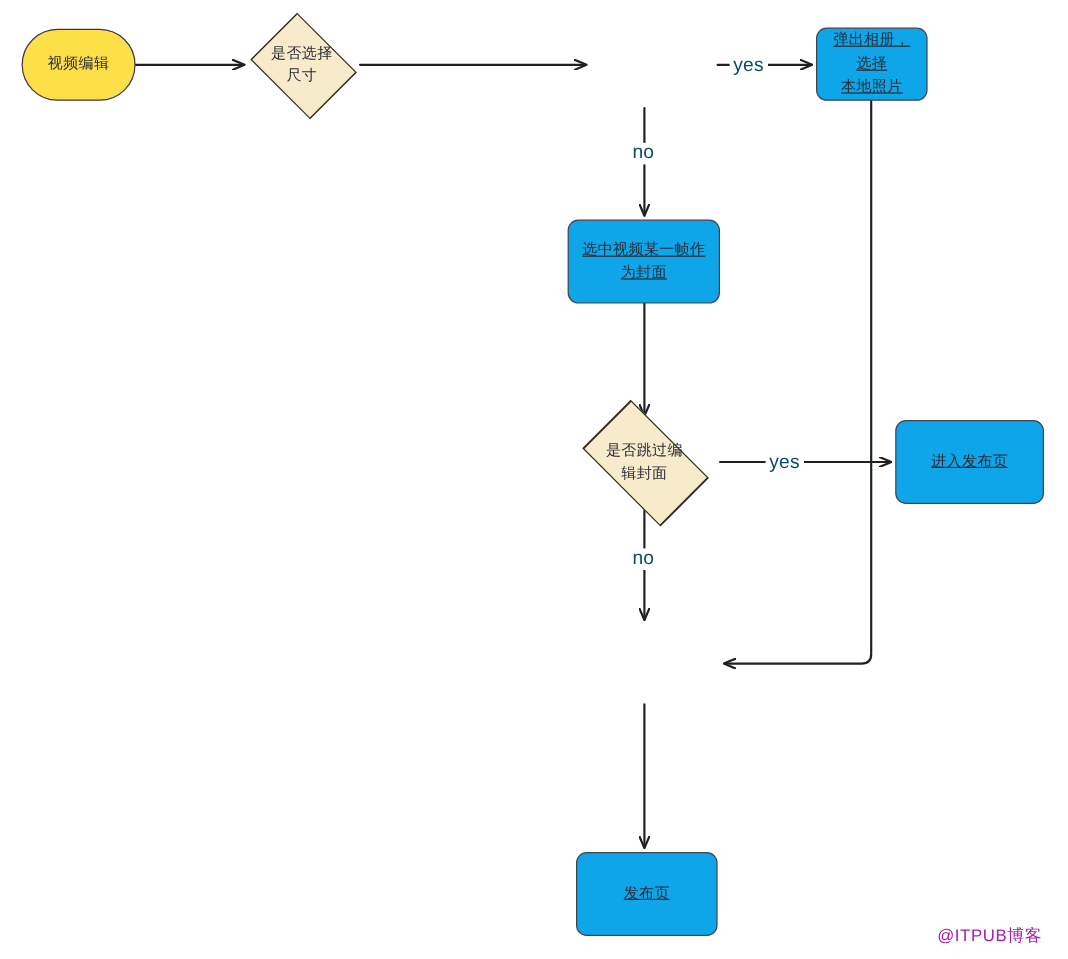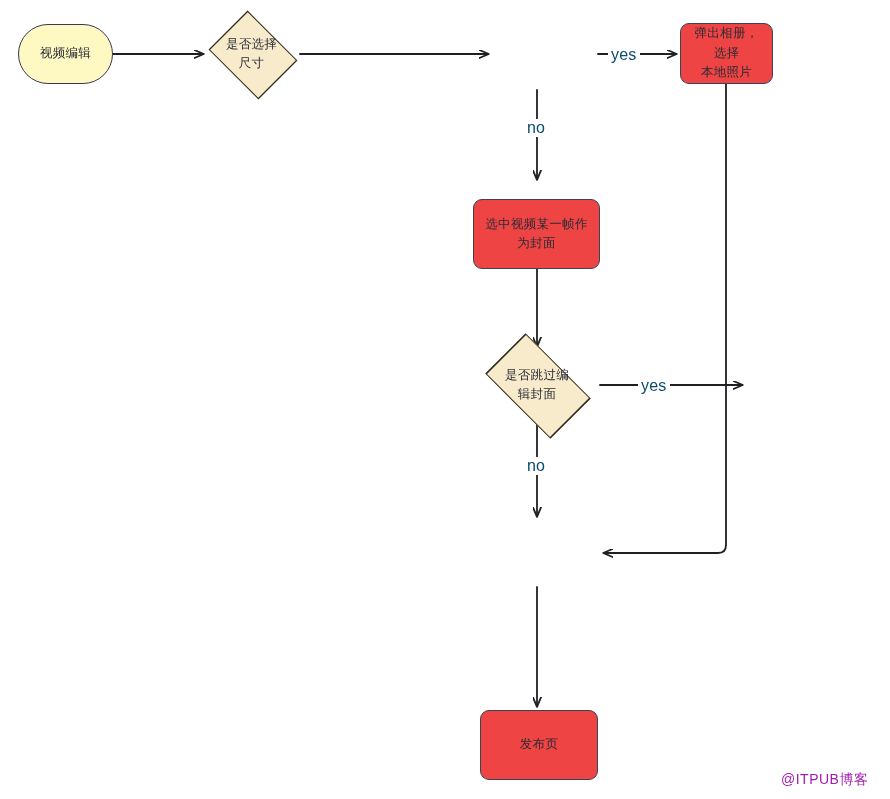--- a/index.html
+++ b/index.html
@@ -37,27 +37,28 @@
     line-height: 1.55;
     letter-spacing: 0.3px;
   }
   .node .label {
     display: block;
     padding: 0 9px;
     white-space: pre-line;
   }
   
   .rect {
-    background: #ef4444;
+    background: #0ea5e9;
     border: 1.8px solid #3d4354;
     border-radius: 9px;
+    text-decoration: underline;
   }
   
   .stadium {
-    background: #fef9c3;
+    background: #fde047;
     border: 1.8px solid #3d3450;
     border-radius: 40px;
   }
   
   .diamond {
     background: transparent;
     border: none;
   }
   .diamond .dshape {
     position: absolute;
@@ -130,30 +131,33 @@
     <span class="label">是否选择
 尺寸</span>
   </div>
 
 
   <div class="node rect" style="left:680px; top:23px; width:93px; height:61px;">
     <span class="label">弹出相册，选择
 本地照片</span>
   </div>
 
-  <div class="node rect" style="left:473px; top:199px; width:127px; height:70px;">
+  <div class="node rect" style="left:473px; top:183px; width:127px; height:70px;">
     <span class="label">选中视频某一帧作为封面</span>
   </div>
 
   <div class="node diamond" style="left:474px; top:346px; width:126px; height:78px;align-items:center;">
     <span class="dshape" style="width:56px; height:56px; margin-left:-28px; margin-top:-28px; transform:rotate(45deg) scale(1.59,0.985);"></span>
     <span class="label">是否跳过编
 辑封面</span>
   </div>
 
+  <div class="node rect" style="left:746px; top:350px; width:124px; height:70px;">
+    <span class="label">进入发布页</span>
+  </div>
 
 
   <div class="node rect" style="left:480px; top:710px; width:118px; height:70px;">
     <span class="label">发布页</span>
   </div>
 
   <div class="edge-label" style="left:608px; top:46px;">yes</div>
 
   <div class="edge-label" style="left:524px; top:119px;">no</div>
 

